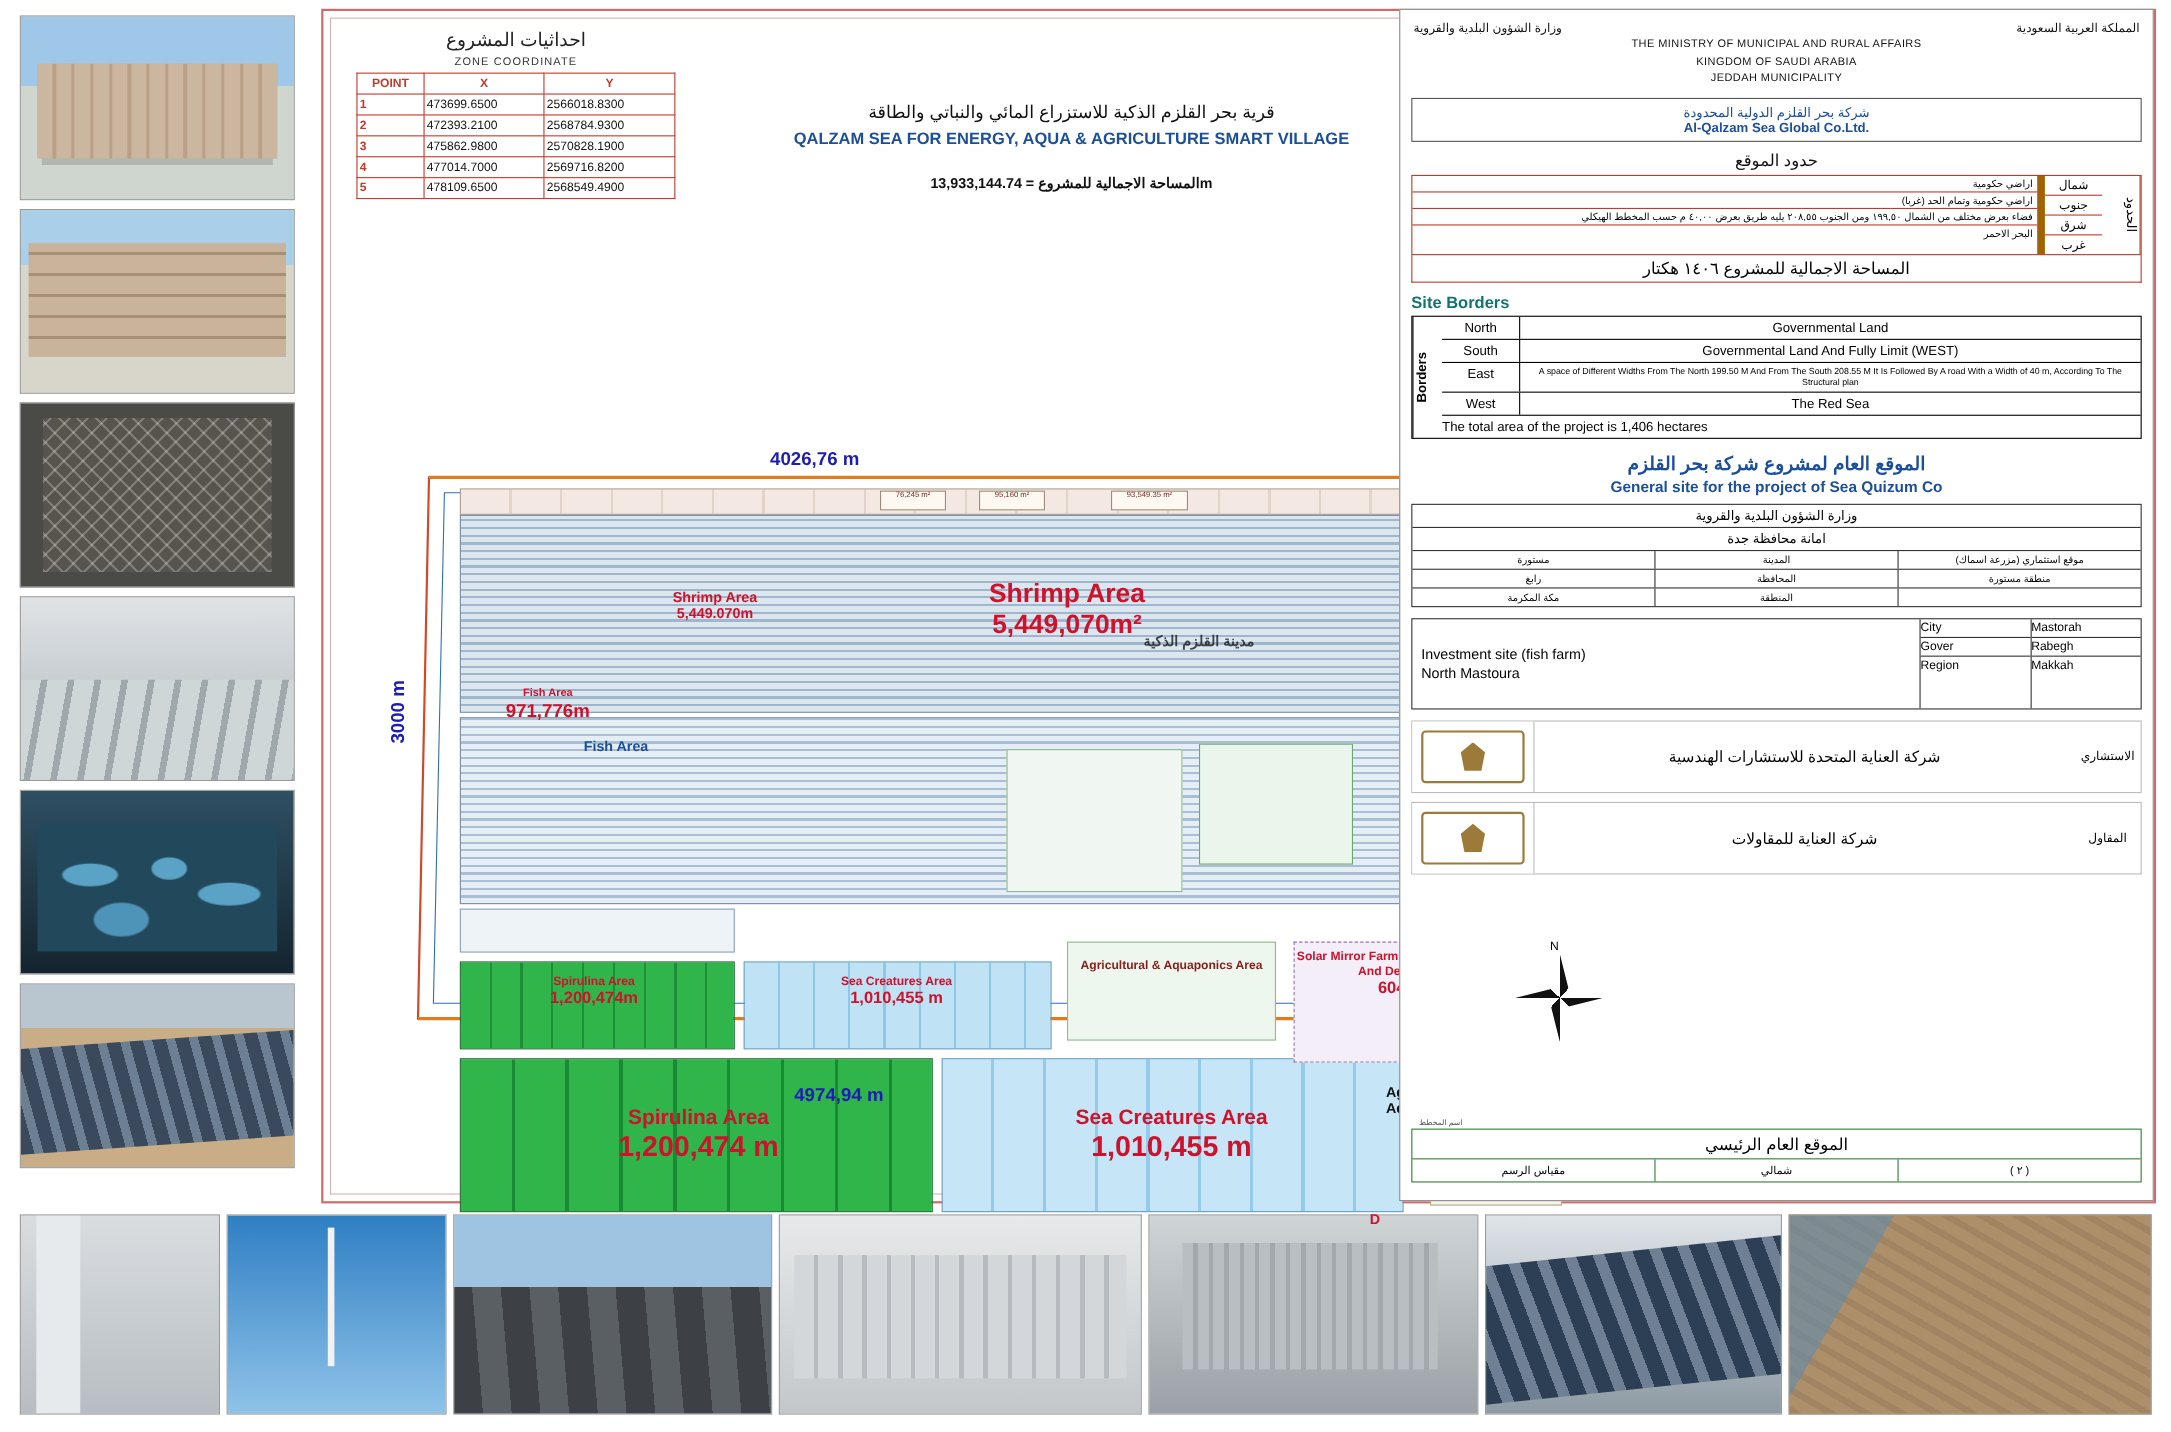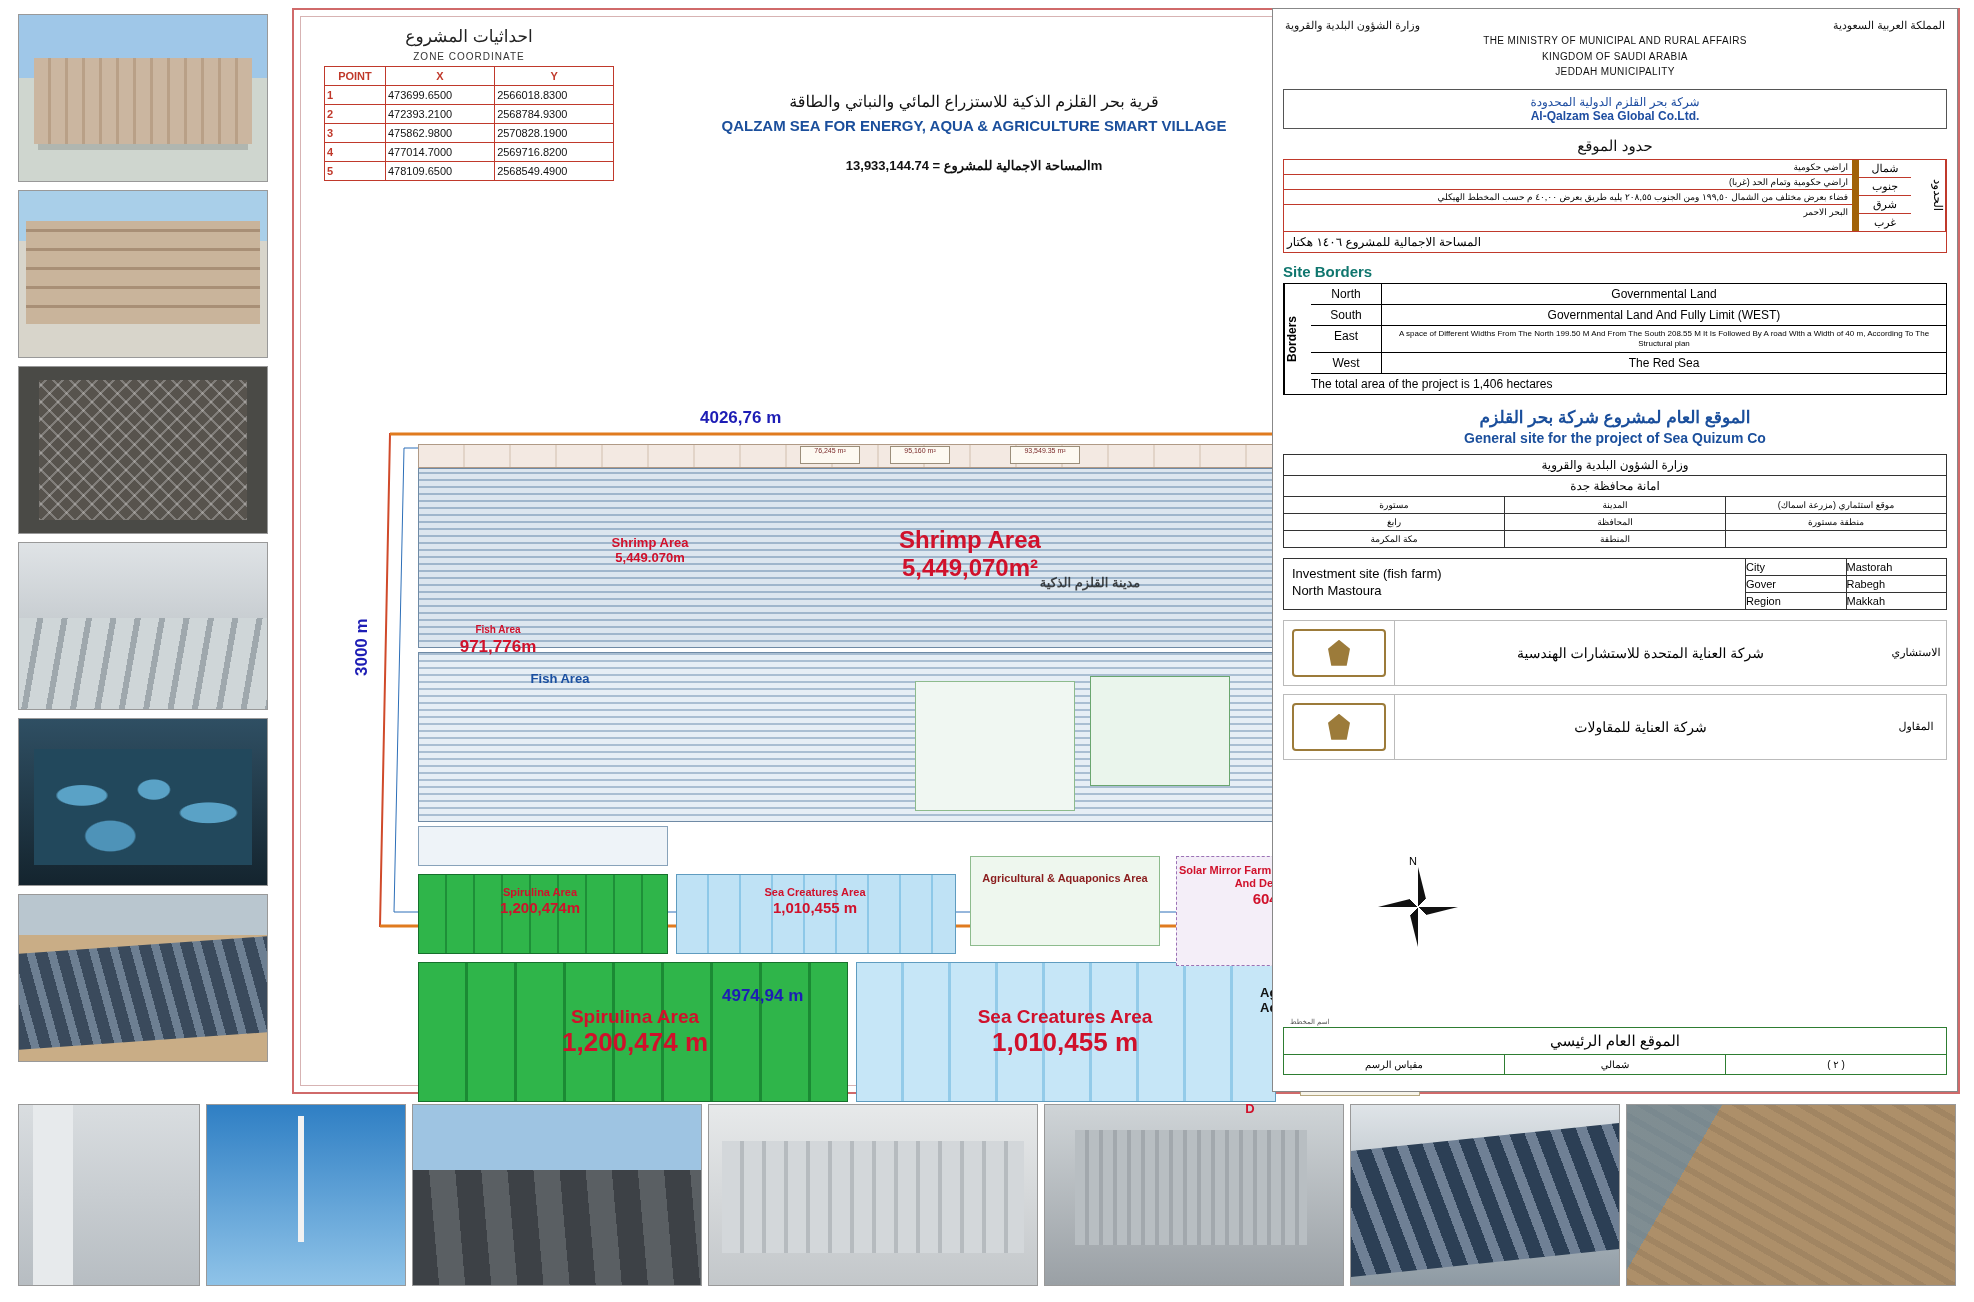--- a/index.html
+++ b/index.html
@@ -185,21 +185,21 @@
   .gs .en{font-size:14px;color:#1b4f9c;font-weight:bold;margin-top:2px;}
 
   .minTab{margin:8px 10px 0;border:1px solid #333;}
   .minTab .r{display:flex;border-bottom:1px solid #333;}
   .minTab .r:last-child{border-bottom:none;}
   .minTab .c{flex:1;text-align:center;font-size:12px;padding:3px 2px;direction:rtl;}
   .minTab .c.sm{font-size:9px;}
   .minTab .sep{border-right:1px solid #333;}
 
   .invest{margin:10px 10px 0;border:1px solid #333;display:flex;}
-  .invest .l{flex:1;padding:6px 8px;font-size:13px;line-height:1.35;}
+  .invest .l{flex:1;padding:23px 8px;font-size:13px;line-height:1.35;}
   .invest .r3{width:200px;border-left:1px solid #333;display:flex;}
   .invest .r3 .col{flex:1;border-left:1px solid #333;font-size:11px;text-align:left;}
   .invest .r3 .col:first-child{border-left:none;}
   .invest .r3 .col div{padding:2px 0;border-bottom:1px solid #333;}
   .invest .r3 .col div:last-child{border-bottom:none;}
 
   .consult{margin:10px 10px 0;}
   .consult .row{display:flex;align-items:center;border:1px solid #bbb;margin-bottom:8px;height:64px;}
   .consult .seal{width:110px;height:100%;border-right:1px solid #bbb;position:relative;background:#fff;}
   .consult .seal .inner{position:absolute;inset:8px;border:2px solid #9c7b3a;border-radius:4px;}
@@ -417,21 +417,21 @@
           <div>البحر الاحمر</div>
         </div>
         <div class="lbl">
           <div>شمال</div>
           <div>جنوب</div>
           <div>شرق</div>
           <div>غرب</div>
         </div>
         <div class="side">الحدود</div>
       </div>
-      <div style="border:1px solid #c0392b;border-top:none;font-size:12px;text-align:left;padding:3px;direction:rtl;">المساحة الاجمالية للمشروع ١٤٠٦ هكتار</div>
+      <div style="border:1px solid #c0392b;border-top:none;font-size:15px;text-align:center;padding:3px;direction:rtl;">المساحة الاجمالية للمشروع ١٤٠٦ هكتار</div>
     </div>
 
     <div class="rp-sec">
       <div class="sb-title">Site Borders</div>
       <div class="sbtab">
         <div class="vert">Borders</div>
         <div class="body">
           <div class="r">
             <div class="k">North</div>
             <div class="v">Governmental Land</div>

